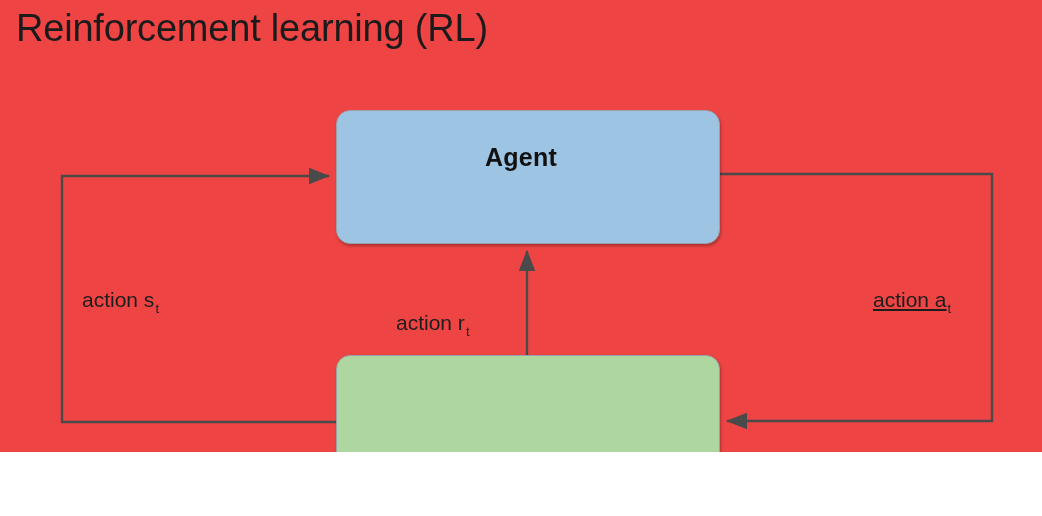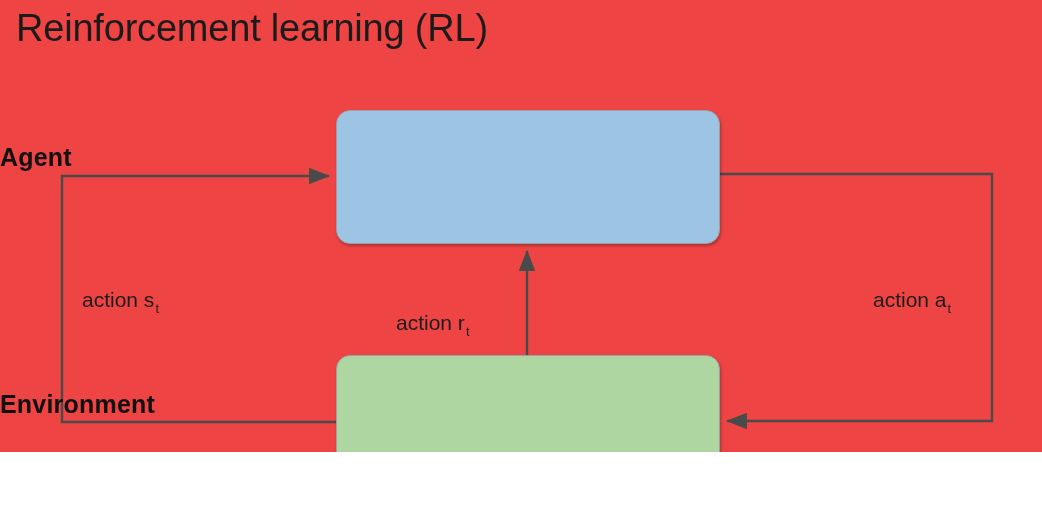--- a/index.html
+++ b/index.html
@@ -54,21 +54,21 @@
     left: 336px;
     top: 355px;
     width: 384px;
     height: 135px;
     background: #aed6a0;
   }
   .node-label {
     position: absolute;
     left: 0;
     width: 100%;
-    text-align: left;
+    text-align: center;
     font-size: 25px;
     font-weight: bold;
     color: #111111;
     letter-spacing: 0.2px;
   }
   #agent-label { top: 143px; }
   #environment-label { top: 390px; }
   .edge-label {
     position: absolute;
     font-size: 21px;
@@ -78,21 +78,21 @@
   }
   .edge-label sub {
     font-size: 13px;
     vertical-align: baseline;
     position: relative;
     top: 6px;
     left: 1px;
   }
   #state-label  { left: 82px;  top: 288px; }
   #reward-label { left: 396px; top: 311px; }
-  #action-label { left: 873px; top: 288px; }
+  #action-label { left: 873px; top: 288px; text-decoration: underline; }
 </style>
 </head>
 <body>
 
 <div id="slide">
 
   <div id="slide-title">Reinforcement learning (RL)</div>
 
   <svg id="diagram-svg" viewBox="0 0 1042 516">
     <defs>
@@ -105,21 +105,20 @@
 
     <path d="M527,357 L527,251" fill="none" stroke="#4a4a4a" stroke-width="2.4" marker-end="url(#arrowhead)"></path>
 
     <path d="M720,174 L992,174 L992,421 L727,421" fill="none" stroke="#4a4a4a" stroke-width="2.4" marker-end="url(#arrowhead)"></path>
   </svg>
 
   <div class="node-box" id="agent-box"></div>
   <div class="node-label" id="agent-label">Agent</div>
 
   <div class="node-box" id="environment-box"></div>
-  <div class="node-label" id="environment-label">Environment</div>
 
   <div class="edge-label" id="state-label"><span>action s</span><sub>t</sub></div>
 
   <div class="edge-label" id="reward-label"><span>action r</span><sub>t</sub></div>
 
   <div class="edge-label" id="action-label"><span>action a</span><sub>t</sub></div>
 
 </div>
 
 </body></html>

